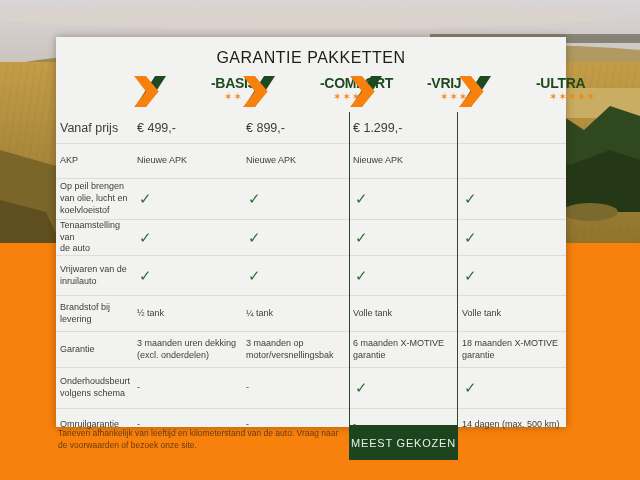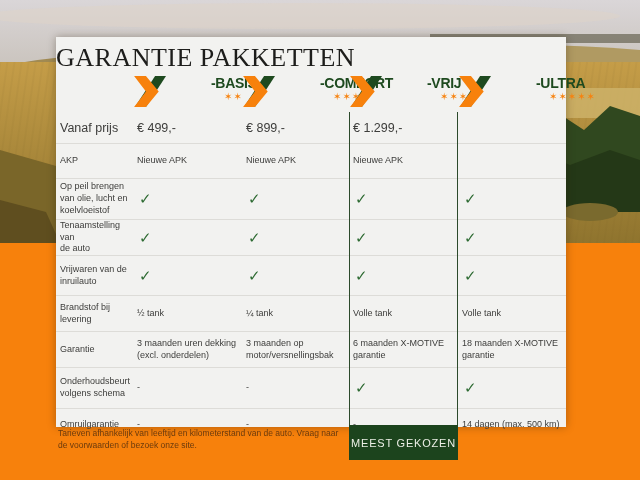--- a/index.html
+++ b/index.html
@@ -6,22 +6,22 @@
     font-family:"Liberation Sans",sans-serif;background:#F7810C;}
   .stage{position:relative;width:640px;height:480px;}
 
   
   .photo{position:absolute;left:0;top:0;width:640px;height:243px;display:block;}
   .orange-band{position:absolute;left:0;top:243px;width:640px;height:237px;background:#F7810C;}
 
   
   .card{position:absolute;left:56px;top:37px;width:510px;height:390px;
     background:#F2F2F0;box-shadow:0 0 8px rgba(40,30,10,.35);}
-  .title{margin-top:5px;height:31px;line-height:31px;
-    font-size:26px;letter-spacing:.5px;color:#1D1D1B;font-family:Liberation Serif, serif;}
+  .title{margin-top:5px;height:31px;line-height:31px;text-align:center;
+    font-size:16px;letter-spacing:.5px;color:#1D1D1B;}
 
   
   .logos{display:grid;grid-template-columns:77px 109px 107px 109px 108px;height:40px;}
   .logo{display:flex;align-items:flex-start;padding-top:3px;padding-left:1px;overflow:visible;gap:42px;}
   .xmark{width:33px;height:31px;flex:0 0 auto;}
   .wm{margin-left:2px;}
   .word{font-size:14px;font-weight:700;letter-spacing:-.3px;color:#1E4A1F;line-height:15px;white-space:nowrap;}
   .stars{font-size:10px;letter-spacing:1px;color:#F7810C;line-height:10px;
     padding-left:13px;margin-top:1px;white-space:nowrap;}
 

